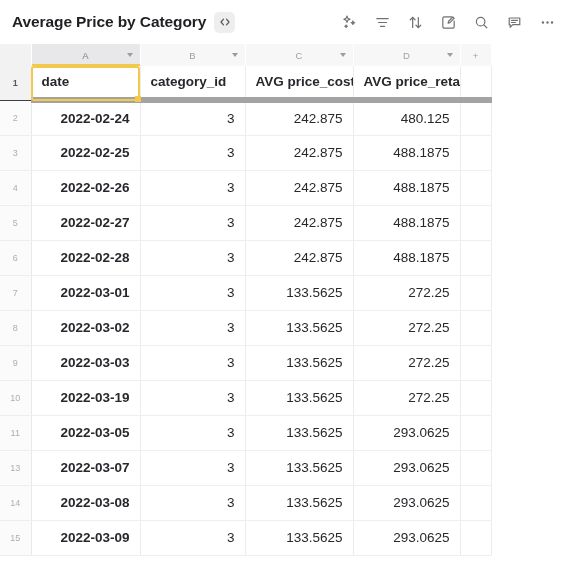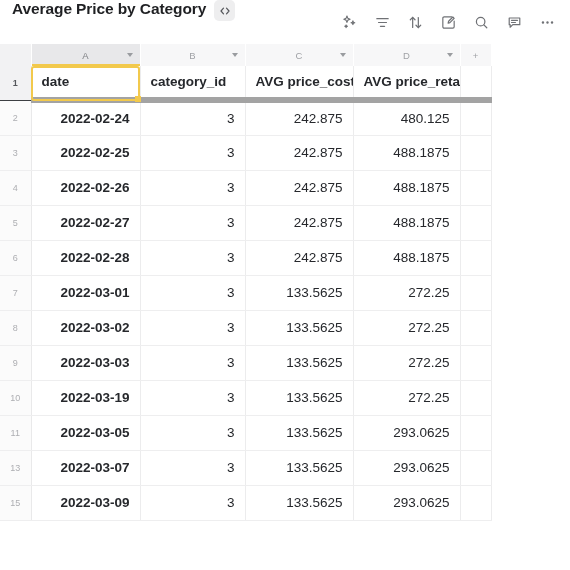--- a/index.html
+++ b/index.html
@@ -12,20 +12,21 @@
     overflow: hidden;
     background: #ffffff;
     font-family: "Liberation Sans", sans-serif;
     -webkit-font-smoothing: antialiased;
   }
 
   
   .titlebar {
     height: 44px;
     display: flex;
+    align-items: center;
     padding: 0 14px 0 12px;
     box-sizing: border-box;
     background: #ffffff;
   }
   .title-text {
     font-size: 15.5px;
     font-weight: bold;
     color: #1f2023;
     letter-spacing: -0.1px;
     white-space: nowrap;
@@ -380,20 +381,28 @@
         </tr>
         <tr>
           <td class="rownum">13</td>
           <td class="cell txt">2022-03-07</td>
           <td class="cell num">3</td>
           <td class="cell num">133.5625</td>
           <td class="cell num">293.0625</td>
           <td class="cell tail"></td>
         </tr>
         <tr>
+          <td class="rownum">14</td>
+          <td class="cell txt">2022-03-08</td>
+          <td class="cell num">3</td>
+          <td class="cell num">133.5625</td>
+          <td class="cell num">293.0625</td>
+          <td class="cell tail"></td>
+        </tr>
+        <tr>
           <td class="rownum">15</td>
           <td class="cell txt">2022-03-09</td>
           <td class="cell num">3</td>
           <td class="cell num">133.5625</td>
           <td class="cell num">293.0625</td>
           <td class="cell tail"></td>
         </tr>
       </tbody>
   </table>
 

